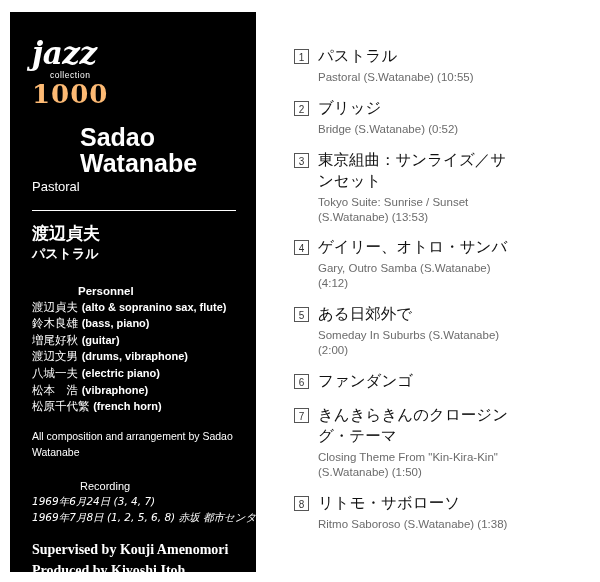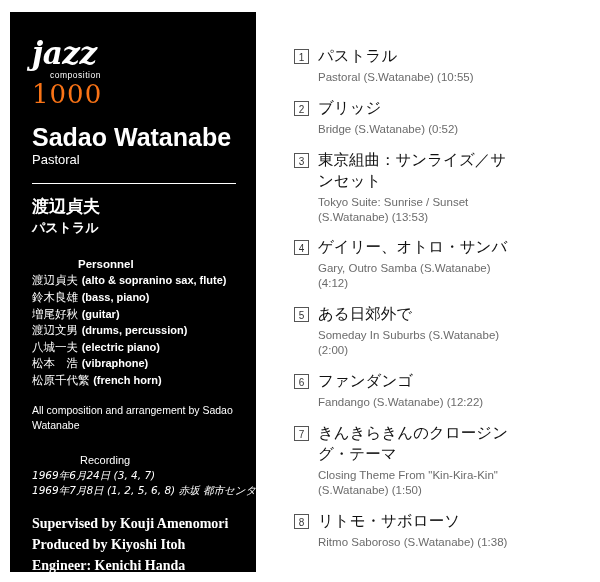--- a/index.html
+++ b/index.html
@@ -50,33 +50,34 @@
     font-family: "Liberation Sans", sans-serif;
     font-size: 8.5px;
     letter-spacing: 0.5px;
     color: #ffffff;
     margin-top: 1px;
     margin-left: 18px;
   }
   .logo-1000 {
     font-family: "DejaVu Serif", serif;
     font-size: 26px;
-    font-weight: normal;
+    font-weight: bold;
     letter-spacing: 1px;
     line-height: 1;
     margin-top: 1px;
-    color: #f97316;
+    color: #fdba74;
   }
   .artist-name {
     font-family: "Liberation Sans", sans-serif;
     font-weight: bold;
     font-size: 25px;
     letter-spacing: 0px;
     line-height: 1.05;
     margin-bottom: 2px;
+    margin-left: 48px;
   }
   .album-title-en {
     font-family: "Liberation Sans", sans-serif;
     font-size: 13px;
     font-weight: normal;
     margin-bottom: 16px;
   }
   .rule {
     border: 0;
     border-top: 1px solid #ffffff;
@@ -192,21 +193,21 @@
 </style>
 </head>
 <body>
 
 <div class="page">
 
   <div class="left-panel">
 
     <div class="logo">
       <div class="logo-jazz">jazz</div>
-      <div class="logo-collection">composition</div>
+      <div class="logo-collection">collection</div>
       <div class="logo-1000">1000</div>
     </div>
 
     <div class="artist-name">Sadao Watanabe</div>
     <div class="album-title-en">Pastoral</div>
 
     <hr class="rule">
 
     <div class="artist-name-jp">渡辺貞夫</div>
     <div class="album-title-jp">パストラル</div>
@@ -220,21 +221,21 @@
       <li>
         <span>鈴木良雄</span>
         <span class="inst">(bass, piano)</span>
       </li>
       <li>
         <span>増尾好秋</span>
         <span class="inst">(guitar)</span>
       </li>
       <li>
         <span>渡辺文男</span>
-        <span class="inst">(drums, percussion)</span>
+        <span class="inst">(drums, vibraphone)</span>
       </li>
       <li>
         <span>八城一夫</span>
         <span class="inst">(electric piano)</span>
       </li>
       <li>
         <span>松本　浩</span>
         <span class="inst">(vibraphone)</span>
       </li>
       <li>
@@ -299,21 +300,20 @@
         <div class="track-title-jp">ある日郊外で</div>
       </div>
       <div class="track-sub">Someday In Suburbs (S.Watanabe) (2:00)</div>
     </div>
 
     <div class="track">
       <div class="track-head">
         <div class="track-num">6</div>
         <div class="track-title-jp">ファンダンゴ</div>
       </div>
-      <div class="track-sub">Fandango (S.Watanabe) (12:22)</div>
     </div>
 
     <div class="track">
       <div class="track-head">
         <div class="track-num">7</div>
         <div class="track-title-jp">きんきらきんのクロージング・テーマ</div>
       </div>
       <div class="track-sub">Closing Theme From "Kin-Kira-Kin" (S.Watanabe) (1:50)</div>
     </div>
 

